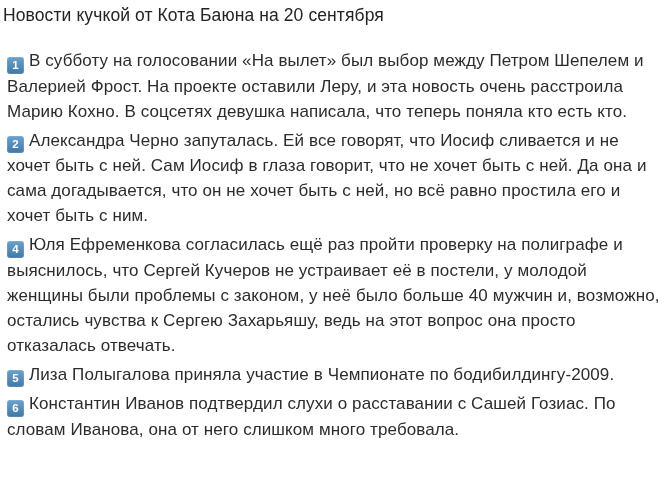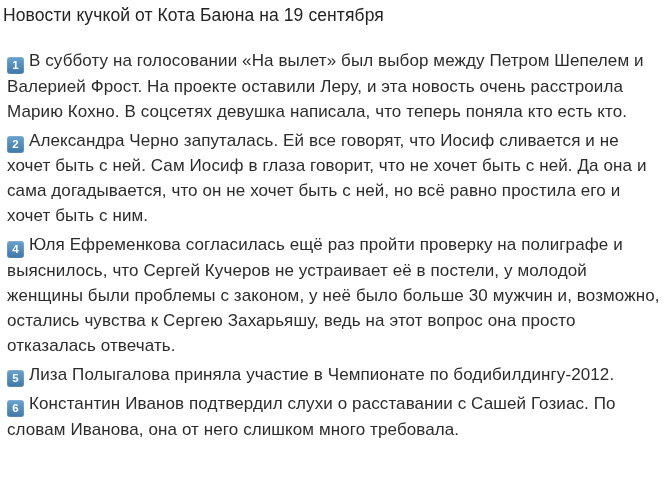--- a/index.html
+++ b/index.html
@@ -52,39 +52,39 @@
     vertical-align:-2.5px;
     margin-right:5px;
     box-shadow:inset 0 0 0 1px rgba(255,255,255,0.12);
   }
 </style>
 </head>
 <body>
 
 <div class="page">
 
-  <h1 class="post-title">Новости кучкой от Кота Баюна на 19 сентября</h1>
+  <h1 class="post-title">Новости кучкой от Кота Баюна на 20 сентября</h1>
 
   <div>
 
     <p class="news-item">
       <span class="num-badge">1</span><span>В субботу на голосовании «На вылет» был выбор между Петром Шепелем и Валерией Фрост. На проекте оставили Леру, и эта новость очень расстроила Марию Кохно. В соцсетях девушка написала, что теперь поняла кто есть кто.</span>
     </p>
 
     <p class="news-item">
       <span class="num-badge">2</span><span>Александра Черно запуталась. Ей все говорят, что Иосиф сливается и не хочет быть с ней. Сам Иосиф в глаза говорит, что не хочет быть с ней. Да она и сама догадывается, что он не хочет быть с ней, но всё равно простила его и хочет быть с ним.</span>
     </p>
 
 
     <p class="news-item">
-      <span class="num-badge">4</span><span>Юля Ефременкова согласилась ещё раз пройти проверку на полиграфе и выяснилось, что Сергей Кучеров не устраивает её в постели, у молодой женщины были проблемы с законом, у неё было больше 30 мужчин и, возможно, остались чувства к Сергею Захарьяшу, ведь на этот вопрос она просто отказалась отвечать.</span>
+      <span class="num-badge">4</span><span>Юля Ефременкова согласилась ещё раз пройти проверку на полиграфе и выяснилось, что Сергей Кучеров не устраивает её в постели, у молодой женщины были проблемы с законом, у неё было больше 40 мужчин и, возможно, остались чувства к Сергею Захарьяшу, ведь на этот вопрос она просто отказалась отвечать.</span>
     </p>
 
     <p class="news-item">
-      <span class="num-badge">5</span><span>Лиза Полыгалова приняла участие в Чемпионате по бодибилдингу-2012.</span>
+      <span class="num-badge">5</span><span>Лиза Полыгалова приняла участие в Чемпионате по бодибилдингу-2009.</span>
     </p>
 
     <p class="news-item">
       <span class="num-badge">6</span><span>Константин Иванов подтвердил слухи о расставании с Сашей Гозиас. По словам Иванова, она от него слишком много требовала.</span>
     </p>
 
   </div>
 </div>
 
 </body></html>

